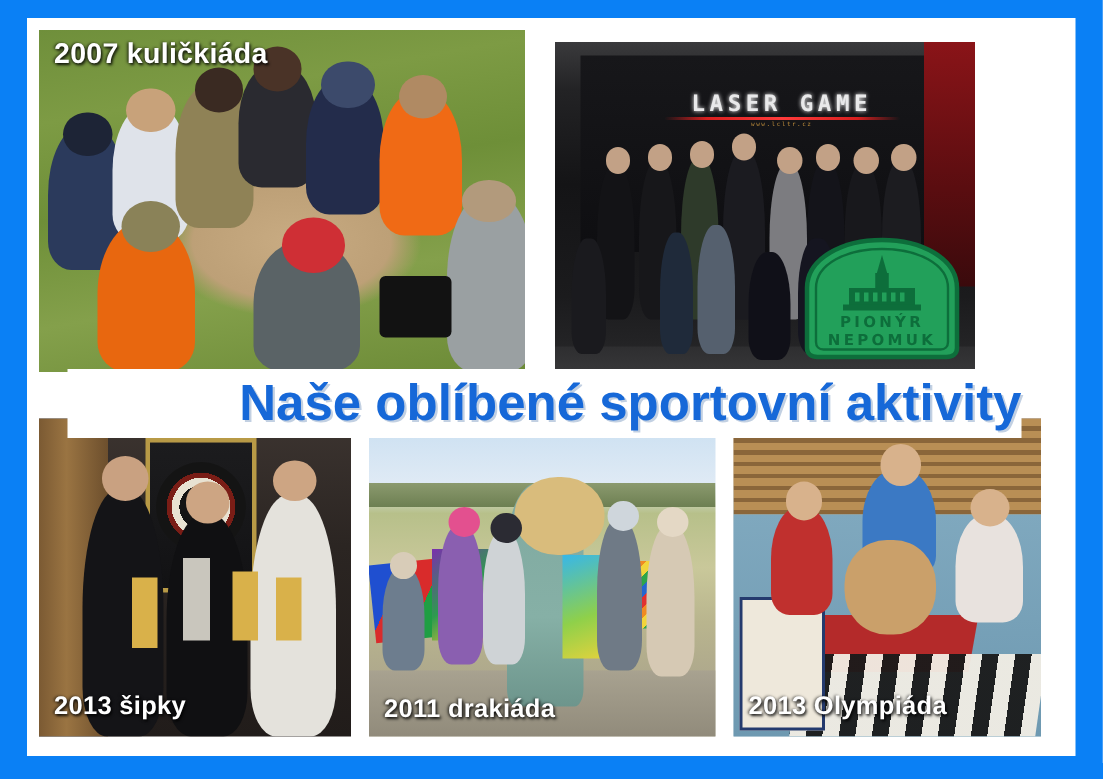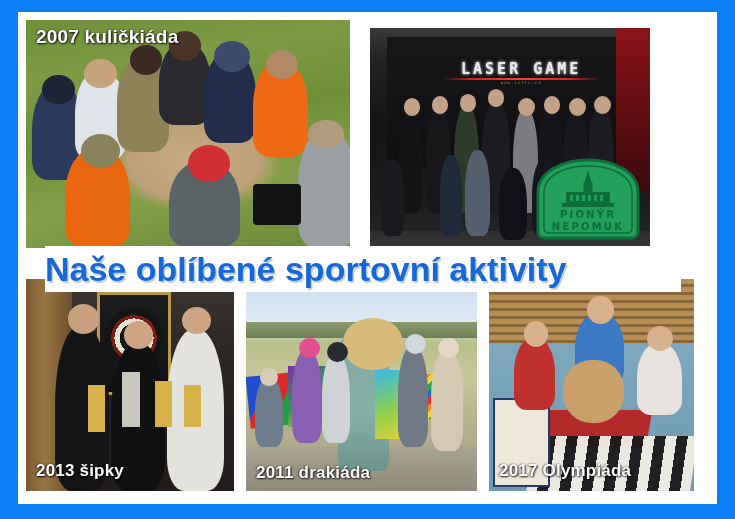--- a/index.html
+++ b/index.html
@@ -54,21 +54,21 @@
   .laser-url{color:#b8893a;font-size:4px;letter-spacing:1px;margin-top:2px;
     font-family:"DejaVu Sans Mono", monospace;}
   .laser-floor{position:absolute;left:0;bottom:0;width:100%;height:10%;
     background:linear-gradient(180deg,#2e2e30,#3a3a3c);}
   .pionyr{
     position:absolute;right:8px;bottom:14px;width:108px;height:82px;z-index:7;
   }
   
   .title-band{
     position:absolute;left:45px;top:246px;width:636px;height:46px;
-    background:#ffffff;z-index:20;display:flex;align-items:center;justify-content:flex-start;
+    background:#ffffff;z-index:20;display:flex;align-items:center;justify-content:flex-end;
   }
   .title-band .title{
     color:#1668d8;font-weight:bold;font-size:34px;line-height:34px;
     white-space:nowrap;letter-spacing:0px;
     text-shadow:1.5px 1.5px 0 rgba(120,150,190,.45);
   }
   
   #ph-sipky{left:26px;top:279px;width:208px;height:212px;
     background:linear-gradient(180deg,#3c3430 0%,#2b2522 40%,#211c1a 100%);}
   #ph-sipky .label{bottom:10px;font-size:17px;}
@@ -248,19 +248,19 @@
     <div class="redmat"></div>
     <div class="chessboard"></div>
     <div class="crest"></div>
     <div class="fig" style="left:12%;top:28%;width:20%;height:34%;background:#c0302e;"></div>
     <div class="head" style="left:17%;top:20%;width:12%;height:12%;background:#d8b28c;"></div>
     <div class="fig" style="left:42%;top:16%;width:24%;height:34%;background:#3b79c4;"></div>
     <div class="head" style="left:48%;top:8%;width:13%;height:13%;background:#d8b28c;"></div>
     <div class="plush"></div>
     <div class="fig" style="left:72%;top:30%;width:22%;height:34%;background:#e8e2de;"></div>
     <div class="head" style="left:77%;top:22%;width:13%;height:12%;background:#d8b28c;"></div>
-    <span class="label">2017 Olympiáda</span>
+    <span class="label">2013 Olympiáda</span>
   </div>
 
   <div class="title-band">
     <span class="title">Naše oblíbené sportovní aktivity</span>
   </div>
 </div>
 
 </body></html>

